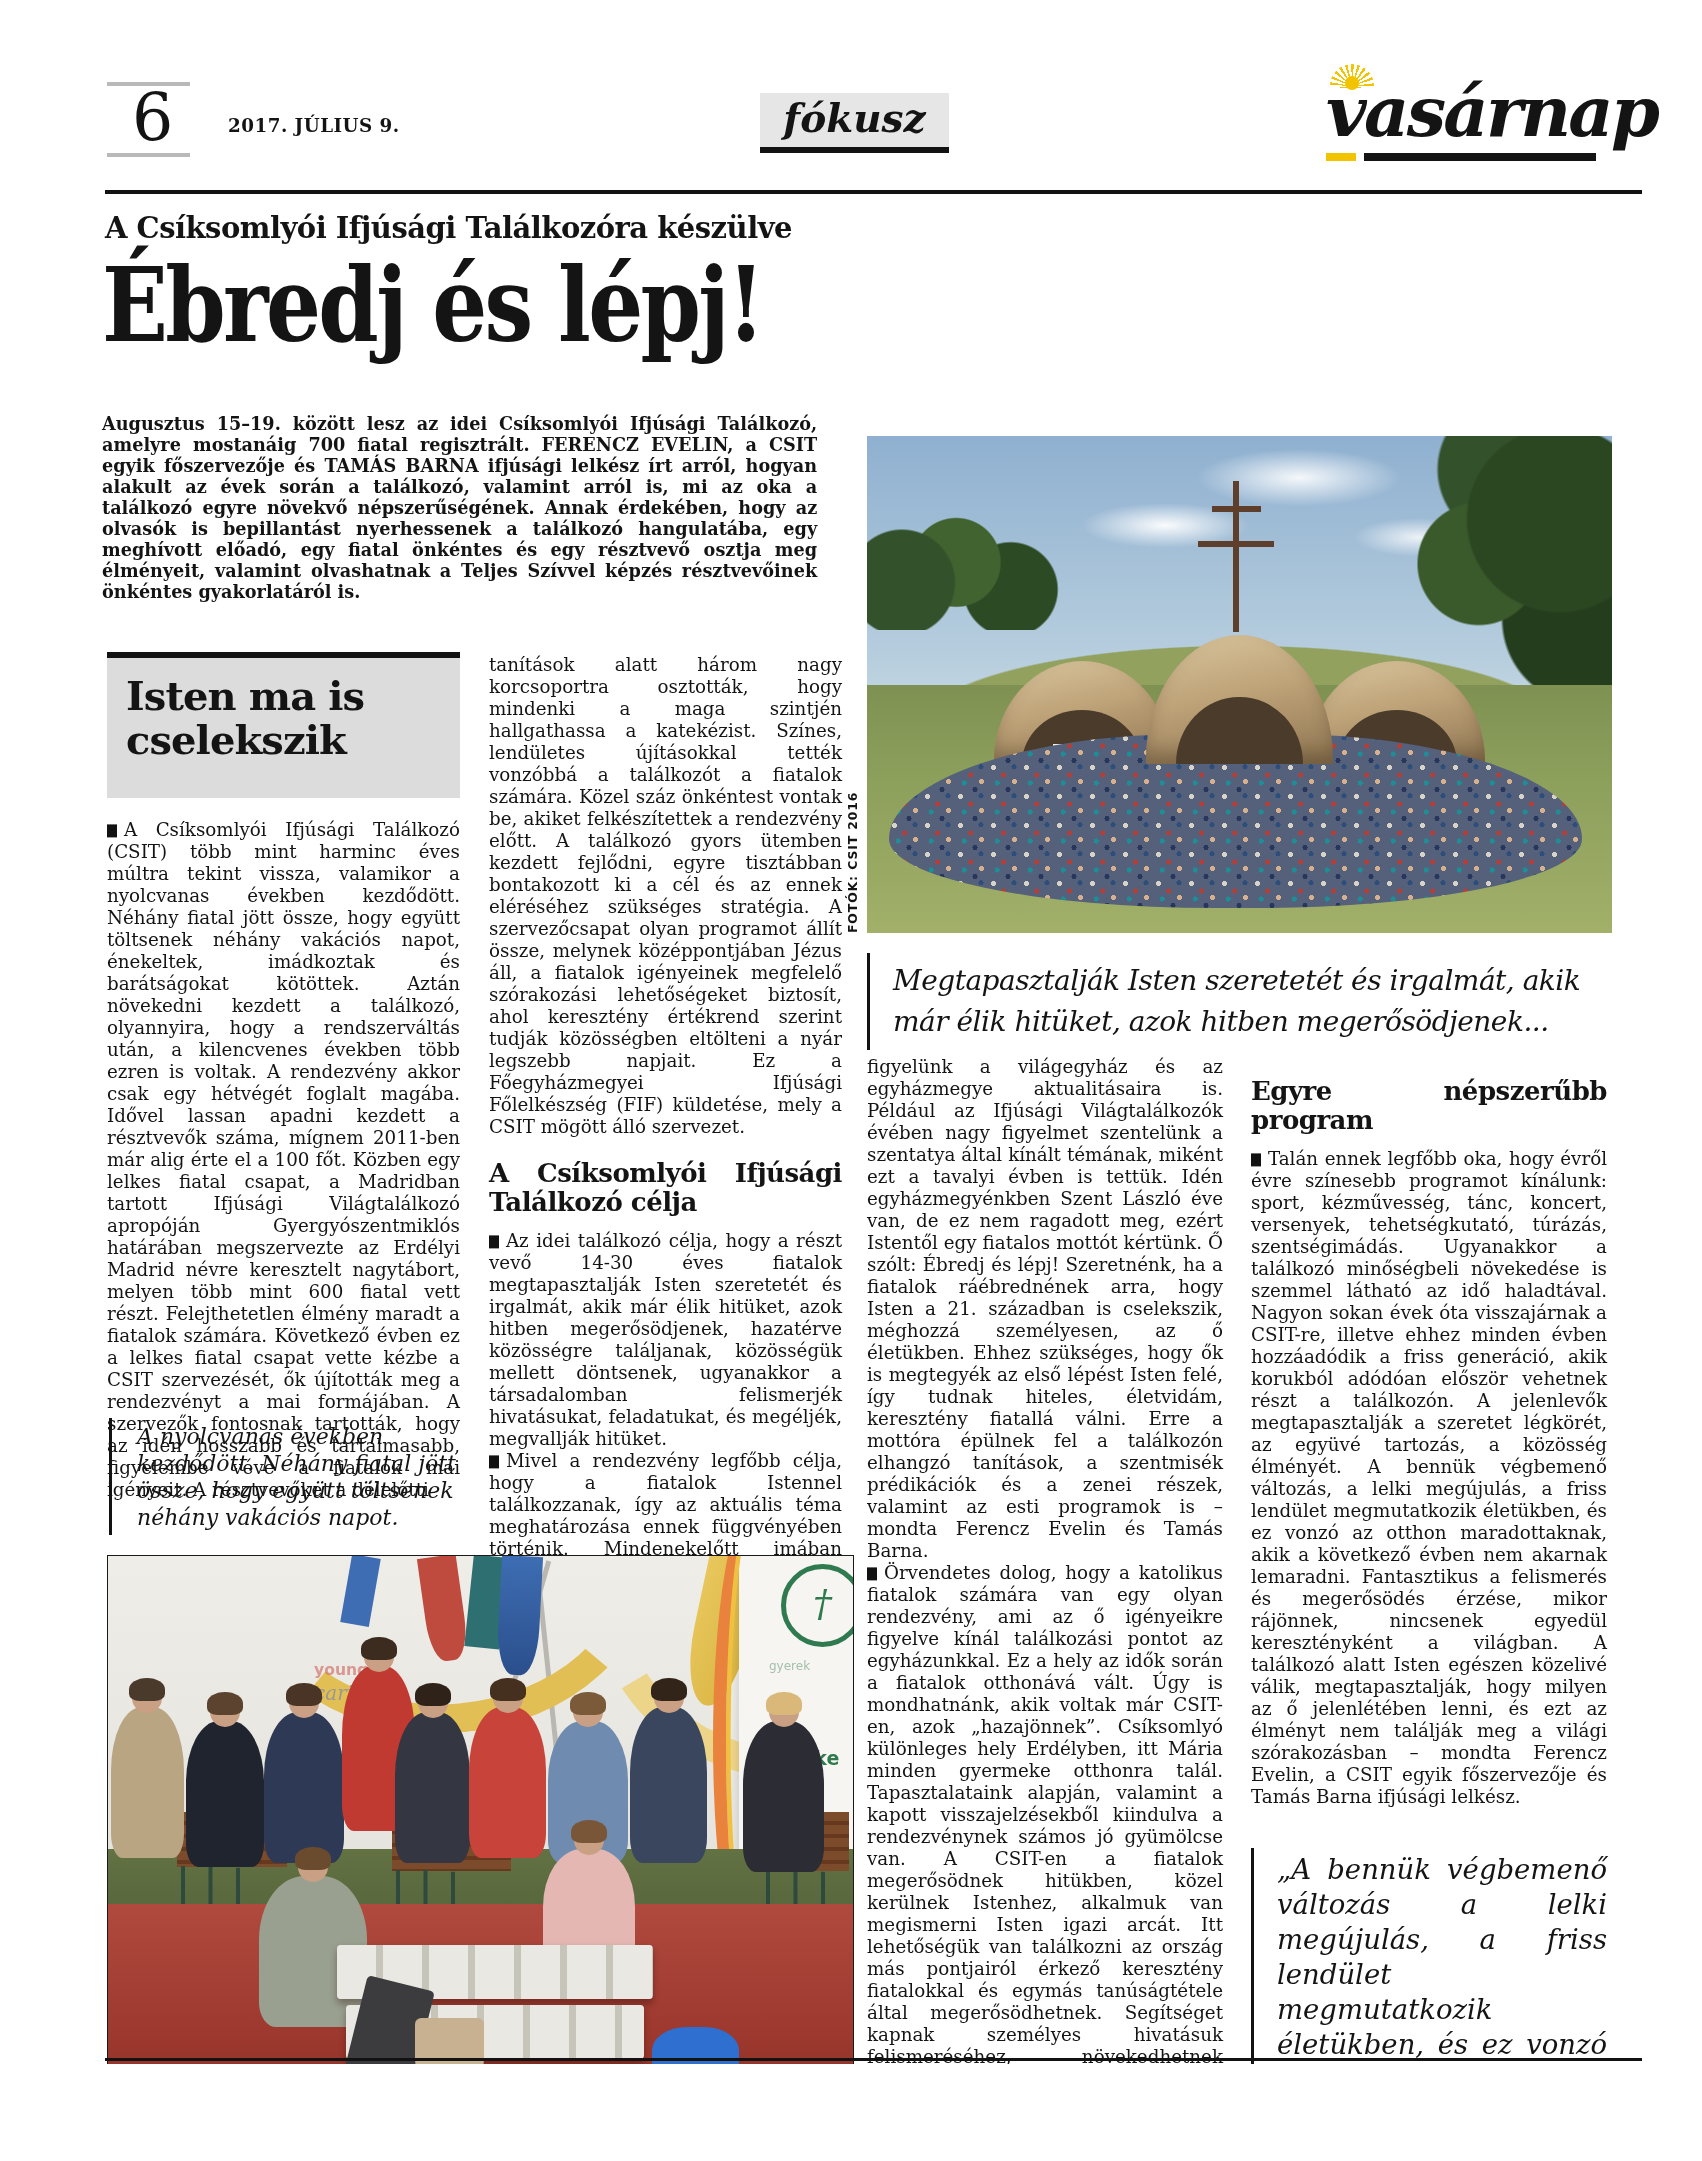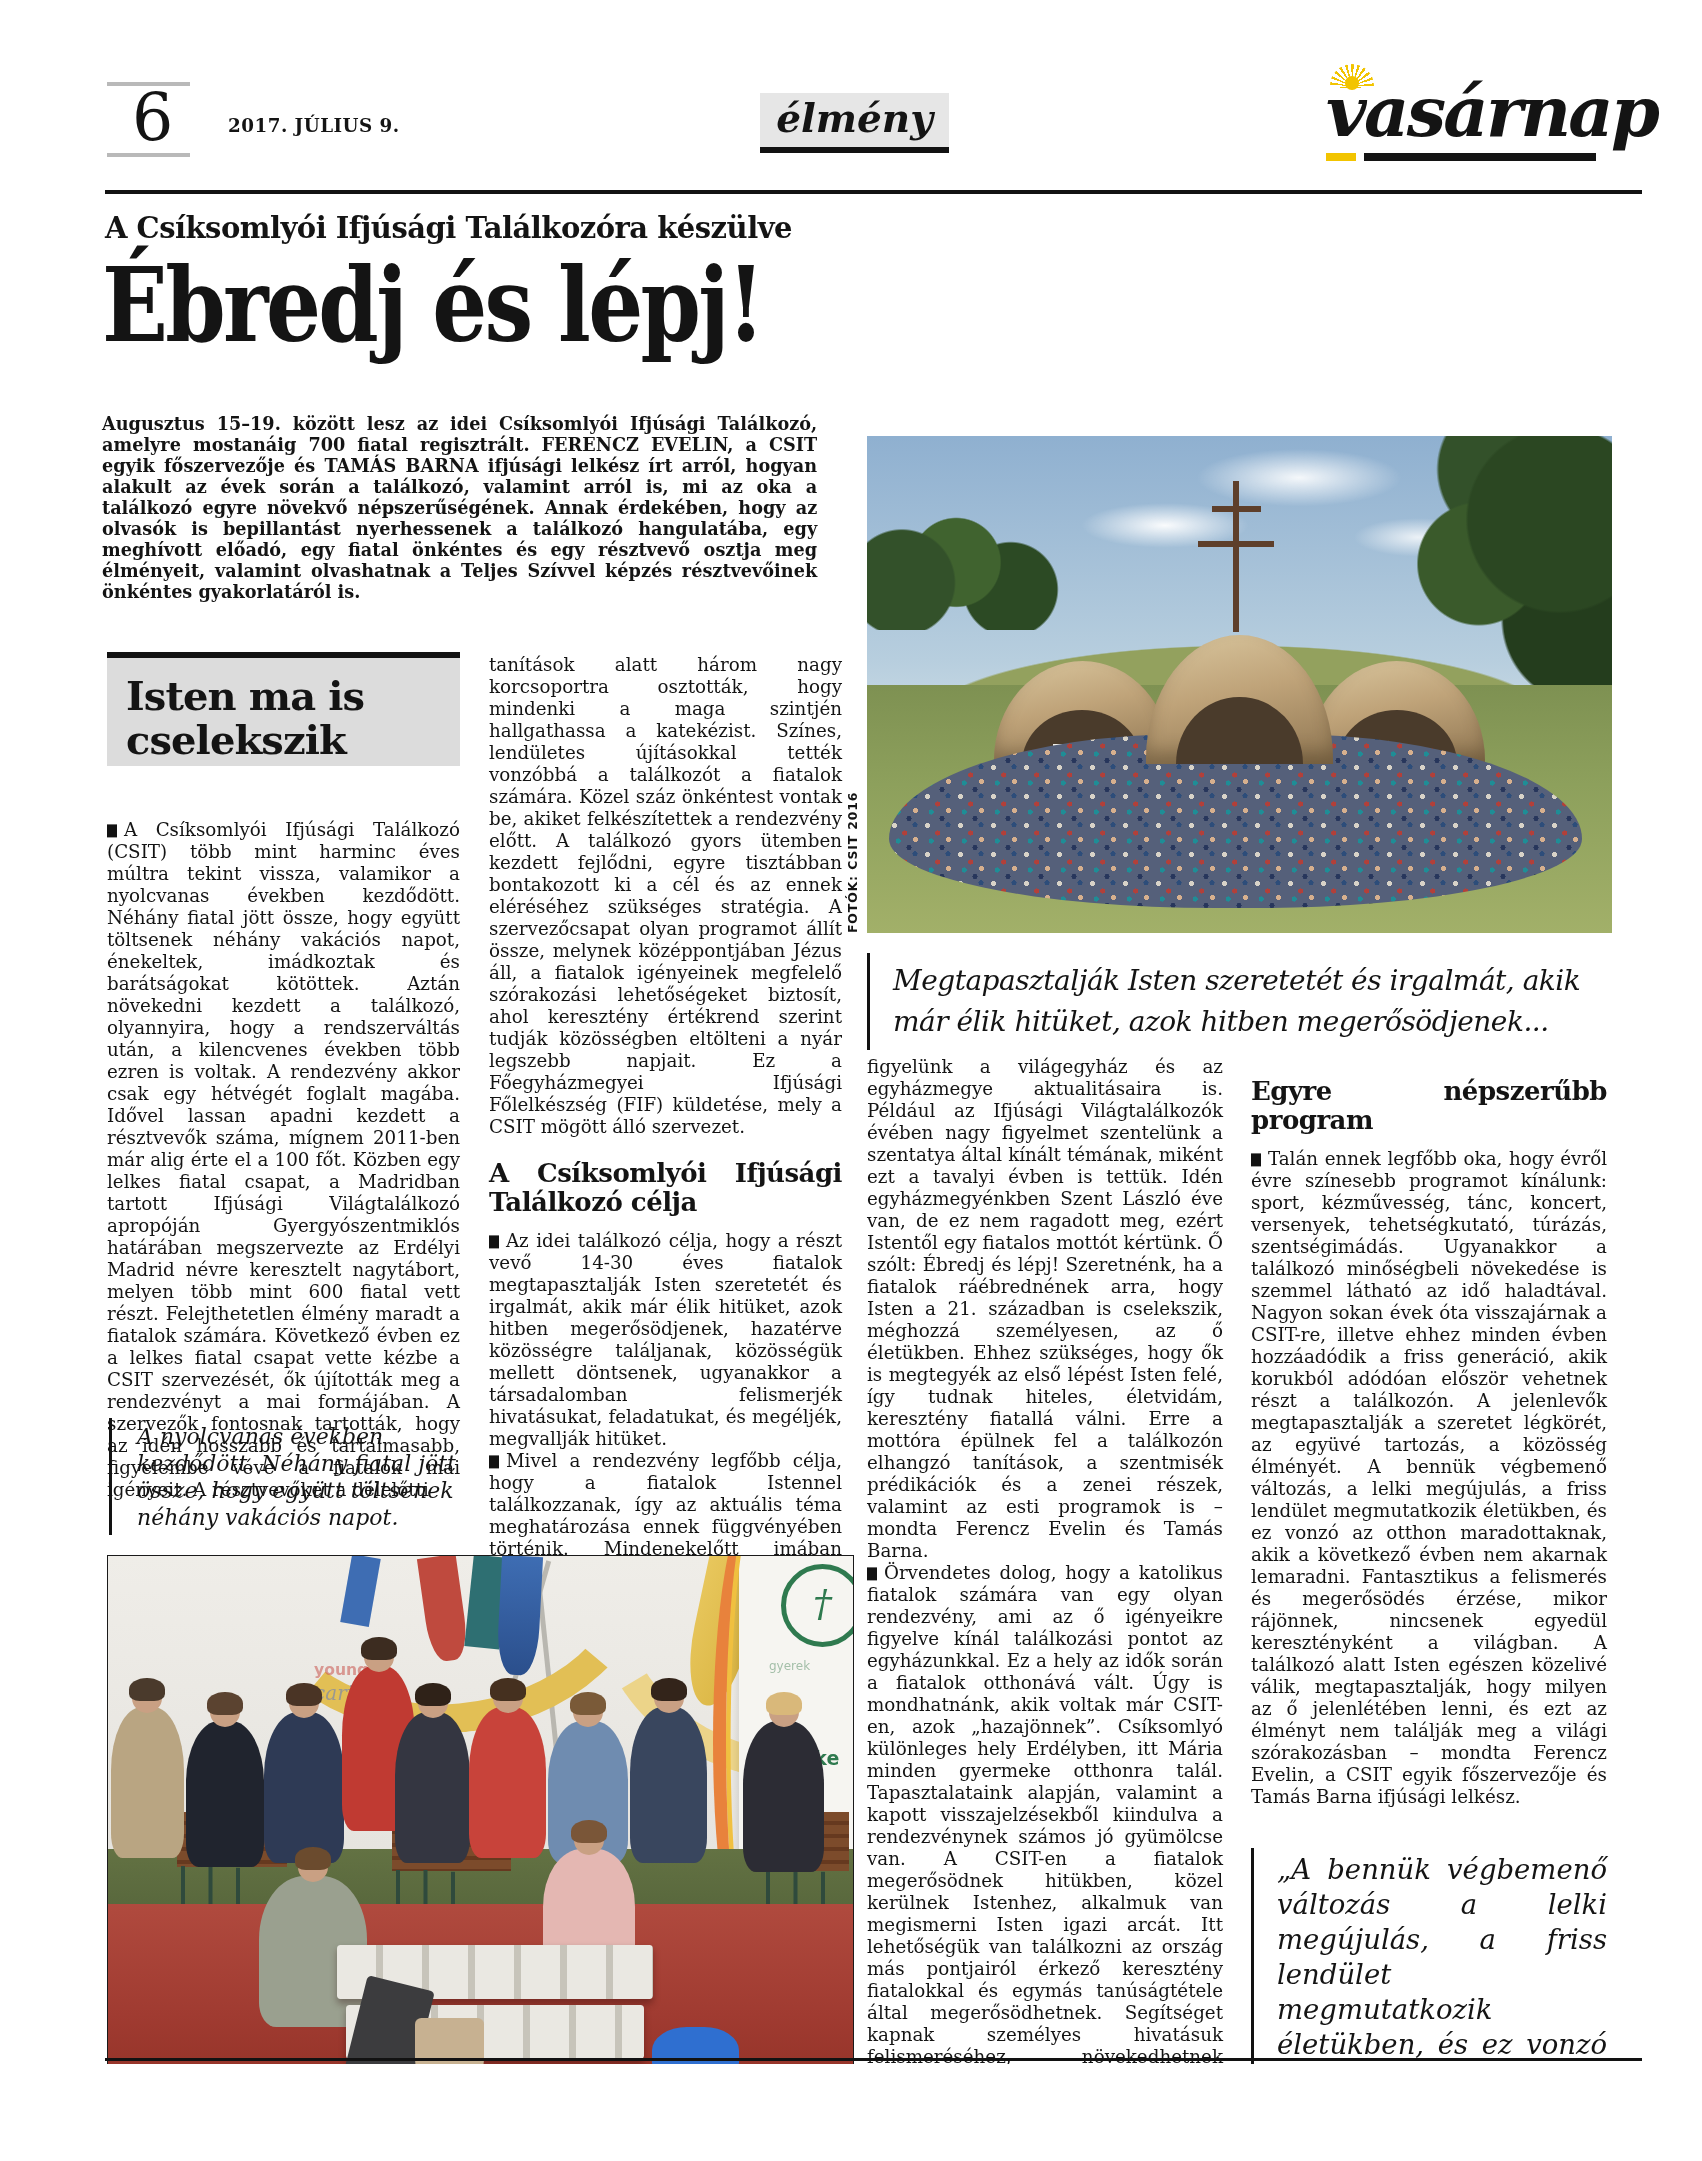--- a/index.html
+++ b/index.html
@@ -30,21 +30,21 @@
   .headline{left:102px;top:251px;font-size:103px;font-weight:700;letter-spacing:-3.2px;line-height:1.05;
     white-space:nowrap;transform:scaleX(.84);transform-origin:0 0;}
   .lead{left:102px;top:413px;width:769px;font-size:19px;line-height:21px;font-weight:700;
     transform:scaleX(.93);transform-origin:0 0;}
 
   
   .colbody{font-size:18.3px;line-height:22px;}
   .colbody p{margin:0;}
   .sq{display:inline-block;width:9.6px;height:13.3px;background:#121212;margin-right:7.3px;transform:translateY(1.4px);}
   .subhead{font-weight:700;font-size:26px;line-height:1.12;letter-spacing:-0.5px;margin:21px 0 13px 0;}
-  .sec-box{left:107px;top:652px;width:353px;height:114px;box-sizing:border-box;background:#dcdcdc;
+  .sec-box{left:107px;top:652px;width:353px;height:146px;box-sizing:border-box;background:#dcdcdc;
     border-top:6px solid #121212;padding:15.6px 13.7px 0 19px;}
   .sec-box span{font-weight:700;font-size:40px;line-height:1.12;letter-spacing:-0.9px;}
   .col1{left:107px;top:819px;width:353px;}
   .col2{left:489px;top:654px;width:353px;}
   .col3{left:867px;top:1056px;width:356px;}
   .col4{left:1251px;top:1056px;width:356px;}
 
   .pull{border-left:3.2px solid #121212;font-style:italic;}
   .pull-left{left:109px;top:1418px;width:351px;box-sizing:border-box;padding:4.6px 0 4.6px 25px;
     font-size:22px;line-height:27px;}
@@ -157,21 +157,21 @@
 </head>
 <body>
 
 <div id="page">
 
   <div class="abs folio-bar" style="top:82px"></div>
   <div class="abs page-num">6</div>
   <div class="abs date">2017. JÚLIUS 9.</div>
   <div class="abs folio-bar" style="top:153px"></div>
   <div class="abs section-tab">
-    <span>élmény</span>
+    <span>fókusz</span>
   </div>
   <div class="abs sun">
       <i></i>
     </div>
   <div class="abs sun-core"></div>
   <div class="abs masthead">vasárnap</div>
   <div class="abs mh-ul-y"></div>
   <div class="abs mh-ul-b"></div>
   <div class="abs head-rule"></div>
 

